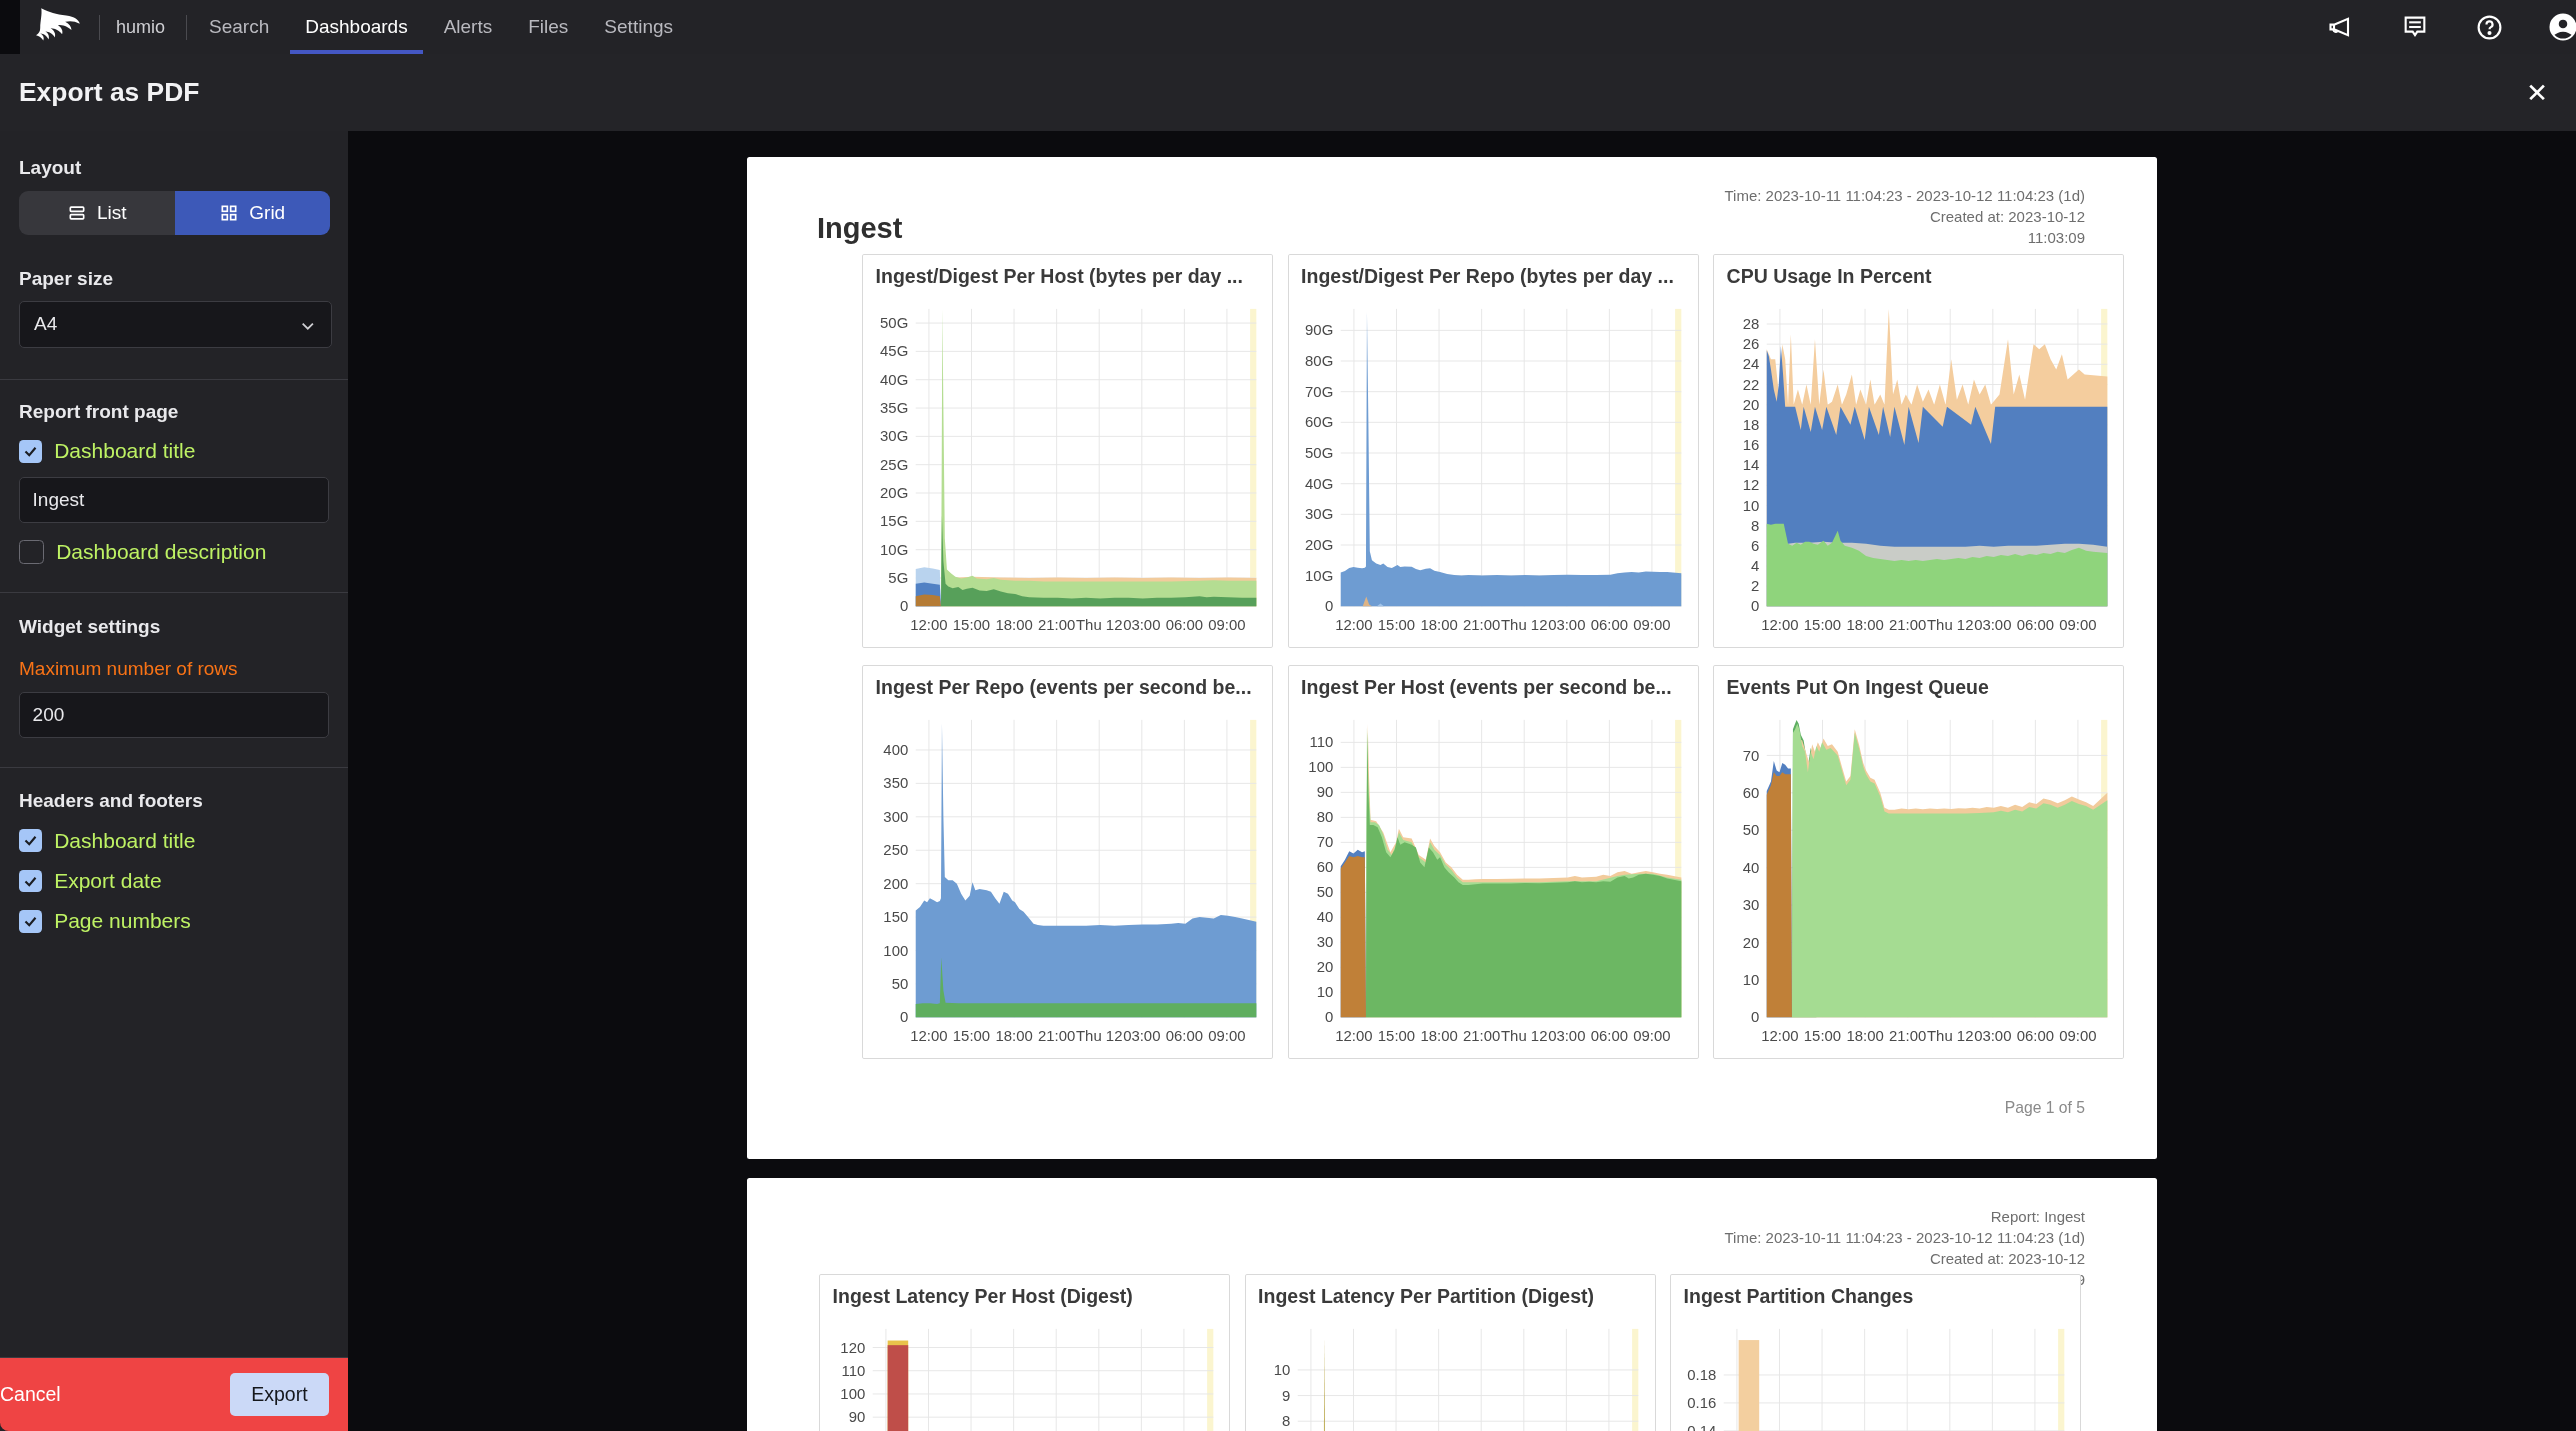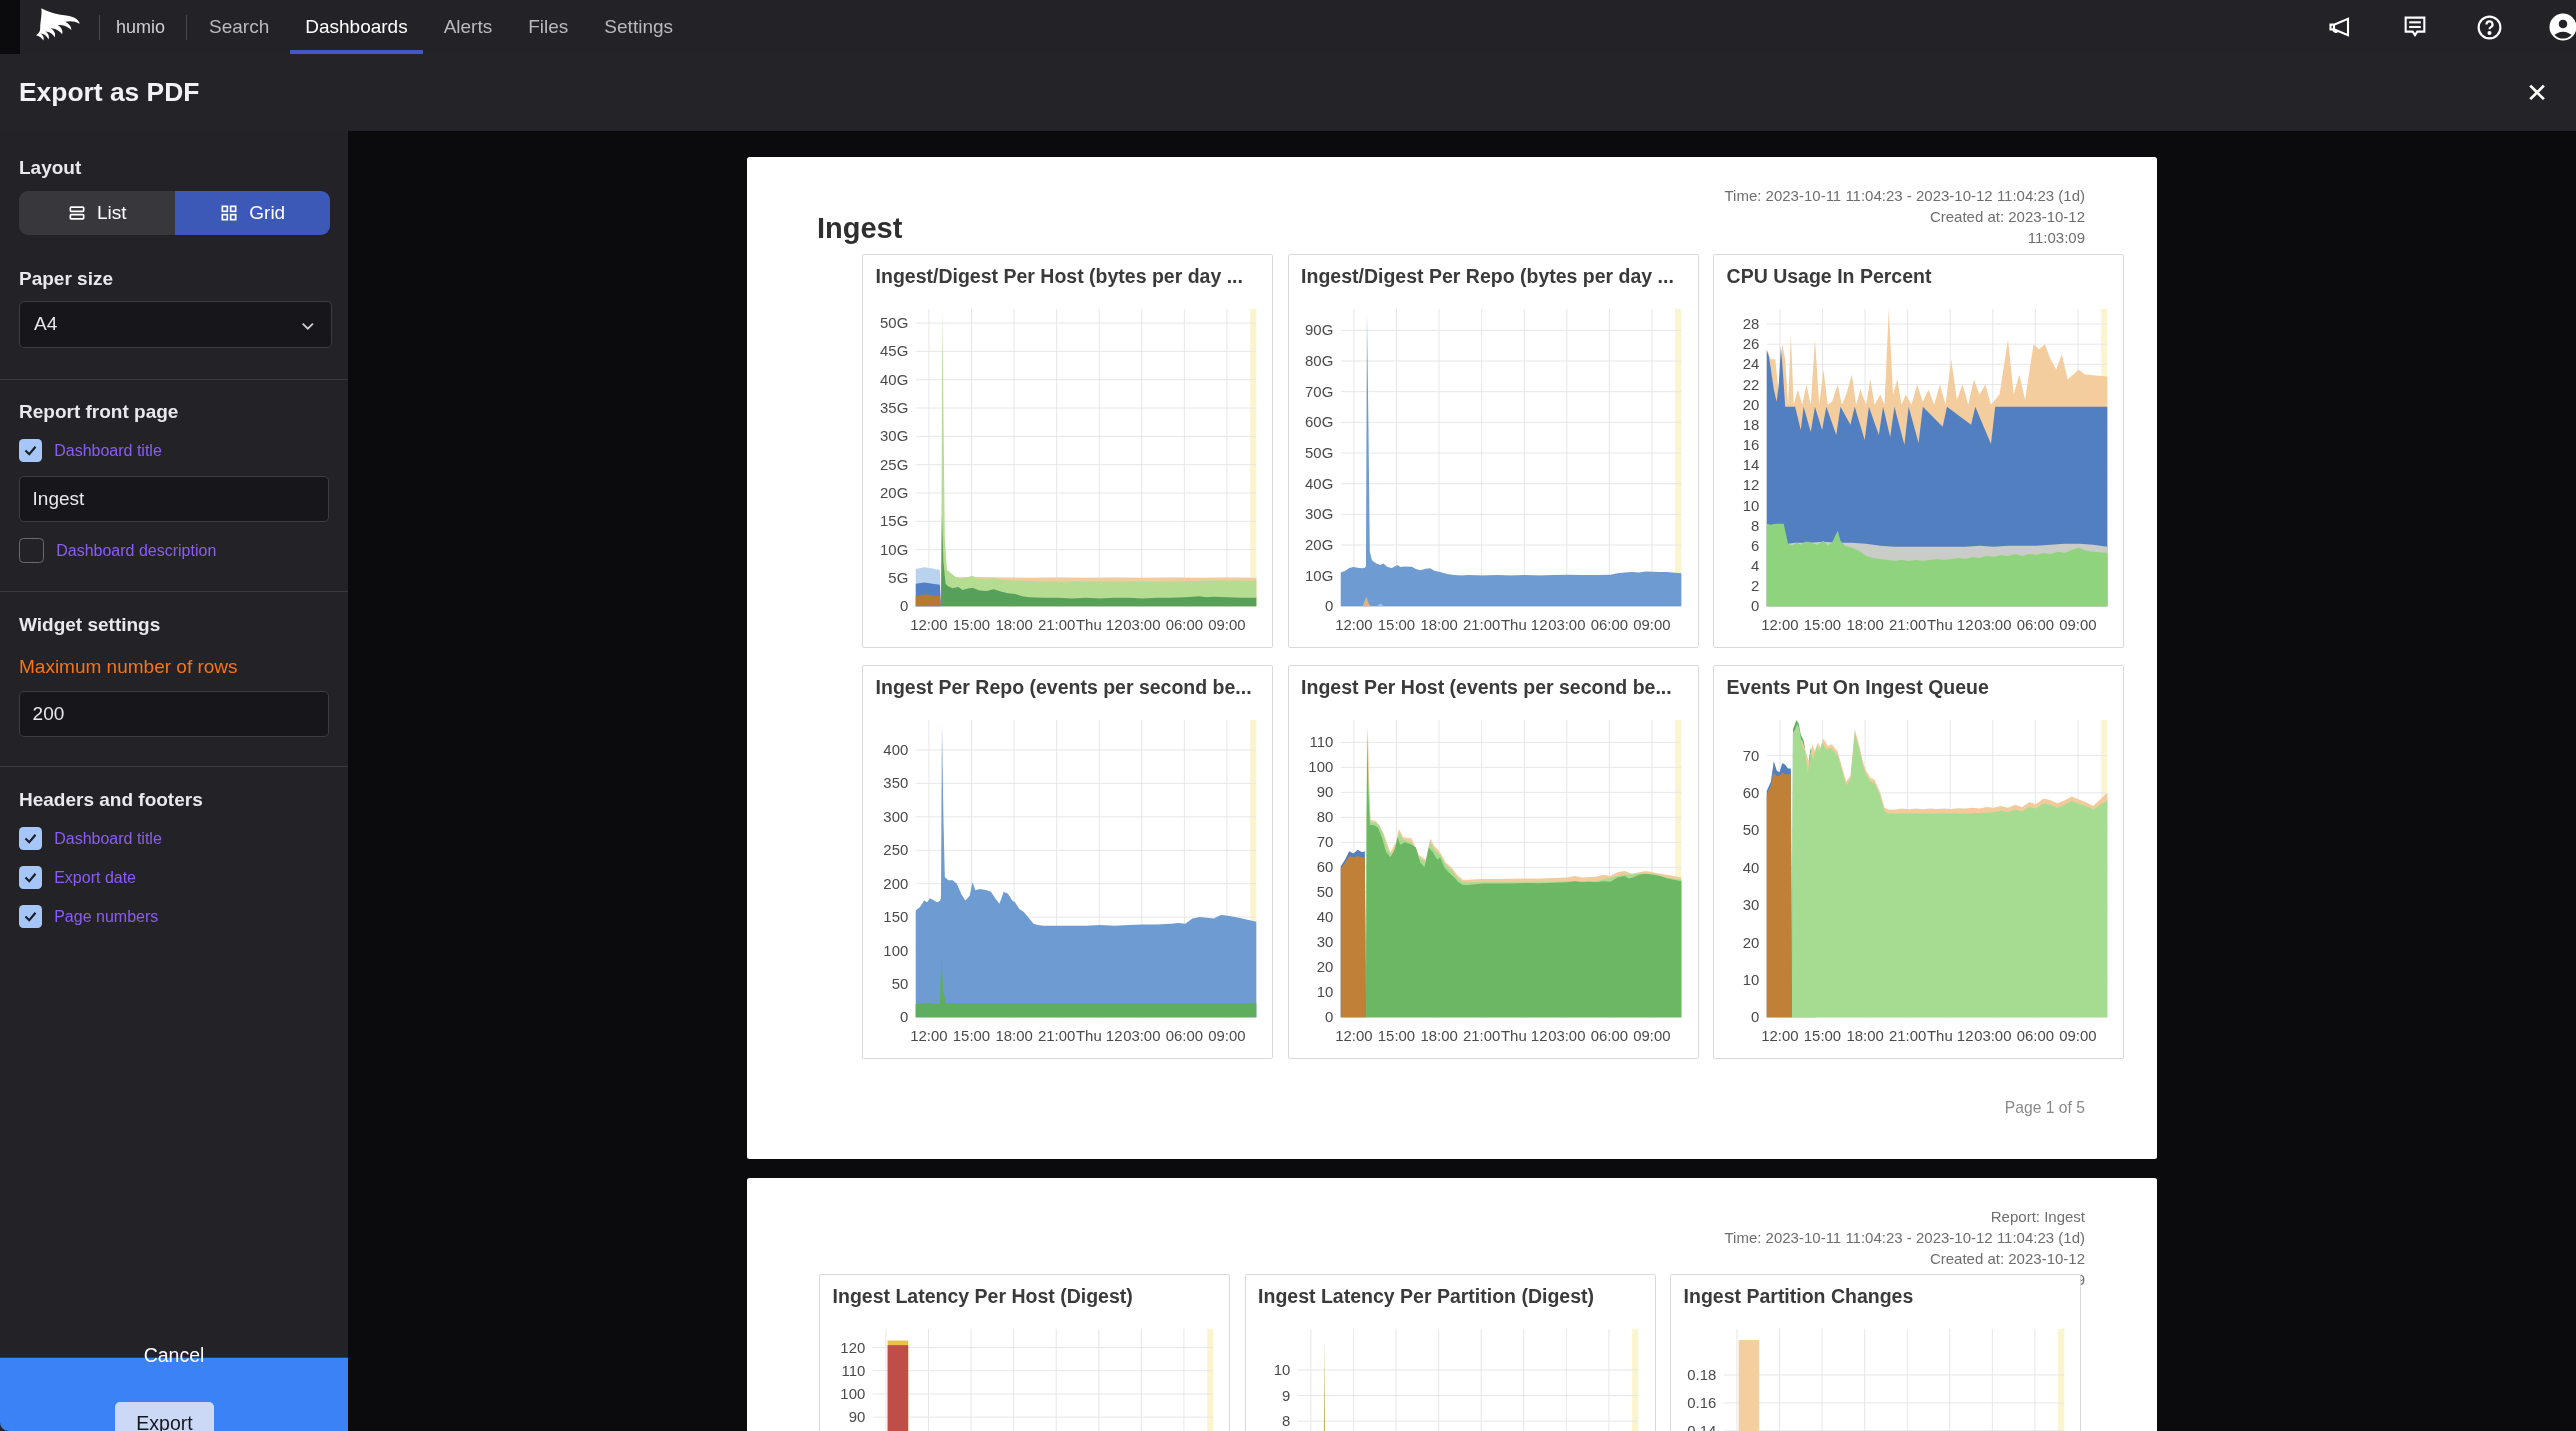--- a/index.html
+++ b/index.html
@@ -39,25 +39,25 @@
   .select{width:311px;height:45px;background:#17171b;border:0.6px solid #3c3c42;border-radius:5px;
           display:flex;align-items:center;font-size:19px;color:#e9e9ec;position:relative;cursor:pointer;margin-top:11.3px;}
   .select .val{margin-left:14px;}
   .select .chev{position:absolute;right:14px;top:15px;}
   .text-input{width:283px;height:44px;background:#17171b;border:0.6px solid #3c3c42;border-radius:5px;
               font-size:19px;color:#e9e9ec;padding:0 12.6px;font-family:"Liberation Sans",sans-serif;}
   .check-row{display:flex;align-items:center;gap:12.6px;margin-top:16.4px;cursor:pointer;}
   .checkbox{width:22.6px;height:22.6px;border-radius:4.4px;display:flex;align-items:center;justify-content:center;}
   .checkbox.checked{background:#a5c6f7;}
   .checkbox.unchecked{background:transparent;border:1.3px solid #6a6a72;}
-  .check-label{font-size:16px;color:#8b5cf6;text-align:right;}
+  .check-label{font-size:21px;color:#bef264;text-align:right;}
   .plain-label{font-size:19px;color:#f97316;}
-  .side-footer{position:absolute;left:0;bottom:0;width:348px;height:73px;background:#3b82f6;
-               border-top:0.6px solid #3a3a40;display:flex;align-items:center;justify-content:center;gap:35px;
-               border-bottom-left-radius:8.8px;flex-direction:column;}
+  .side-footer{position:absolute;left:0;bottom:0;width:348px;height:73px;background:#ef4444;
+               border-top:0.6px solid #3a3a40;display:flex;align-items:center;justify-content:space-between;gap:35px;
+               border-bottom-left-radius:8.8px;}
   .cancel-btn{font-size:19.5px;color:#ffffff;cursor:pointer;}
   .export-btn{margin-right:19px;background:#cbd9f7;color:#15171c;font-size:19.5px;border:none;
               border-radius:5px;padding:10px 21.4px;cursor:pointer;font-family:"Liberation Sans",sans-serif;}
 
   
   .preview{position:absolute;left:348px;top:131px;width:2432px;height:1300px;background:#0b0b0e;}
   .scrollbar-thumb{position:absolute;right:5px;top:5px;width:12.6px;height:597px;border-radius:6.3px;background:#6b6b70;}
   .pdf-page{position:absolute;left:399px;width:1410px;height:1002px;background:#ffffff;border-radius:2.5px;
             color:#333;overflow:hidden;}
   .page1{top:26.4px;}

